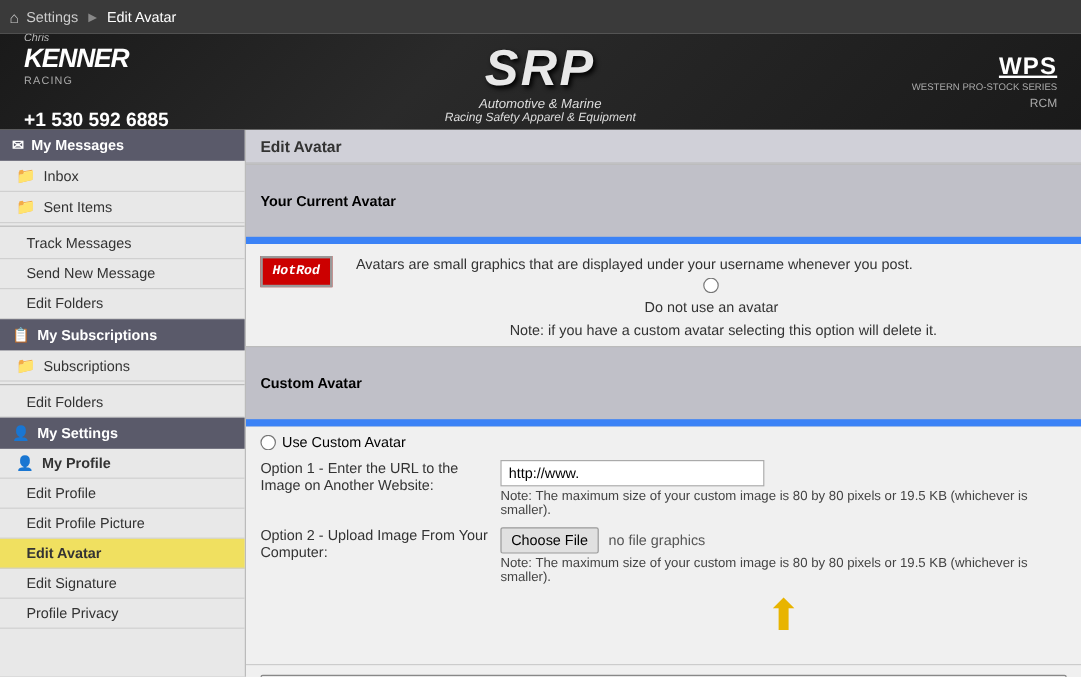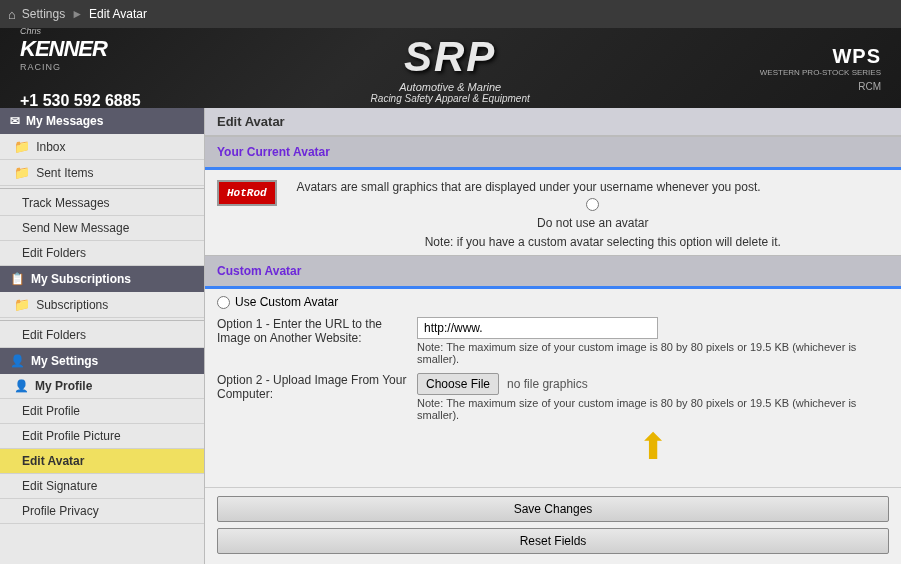--- a/index.html
+++ b/index.html
@@ -16,21 +16,21 @@
     .banner { width: 100%; height: 80px; background: linear-gradient(135deg, #1a1a1a 0%, #2a2a2a 40%, #1a1a1a 100%); display: flex; align-items: center; overflow: hidden; position: relative; }
     .banner-left { display: flex; align-items: center; padding-left: 20px; }
     .banner-logo-name { font-size: 22px; font-weight: 900; color: #fff; text-transform: uppercase; font-style: italic; letter-spacing: -1px; }
     .banner-logo-sub { font-size: 9px; color: #aaa; letter-spacing: 1px; }
     .banner-phone { color: #fff; font-size: 16px; font-weight: bold; margin-top: 20px; }
     .banner-center { text-align: center; flex: 1; }
     .banner-srp { font-size: 42px; font-weight: 900; color: #e8e8e8; letter-spacing: 2px; font-style: italic; text-shadow: 2px 2px 4px #000; }
     .banner-srp-sub { color: #ddd; font-size: 11px; font-style: italic; }
     .banner-srp-sub2 { color: #ddd; font-size: 10px; font-style: italic; }
     .banner-right { padding-right: 20px; text-align: right; }
-    .banner-wps { font-size: 20px; font-weight: 900; color: #fff; letter-spacing: 1px; }
+    .banner-wps { font-size: 20px; font-weight: 900; color: #fff; letter-spacing: 1px; text-decoration: underline; }
     .banner-wps-sub { color: #aaa; font-size: 8px; }
     .banner-rcm { color: #aaa; font-size: 10px; margin-top: 4px; }
 
     
     .main-layout { display: flex; height: calc(564px - 108px); }
 
     
     .sidebar { width: 205px; min-width: 205px; background: #e8e8e8; border-right: 1px solid #bbb; overflow-y: auto; }
     .sidebar-section { margin-bottom: 0; }
     .sidebar-header { background: #5a5a6a; color: #fff; padding: 6px 10px; font-size: 12px; font-weight: bold; display: flex; align-items: center; gap: 6px; }
@@ -38,27 +38,27 @@
     .sidebar-item .folder-icon { font-size: 13px; color: #e8a000; }
     .sidebar-divider { border-bottom: 1px solid #bbb; margin: 2px 0; }
     .sidebar-item.active { background: #f0e060; font-weight: bold; }
     .sidebar-item.indent { padding-left: 22px; }
 
     
     .content { flex: 1; background: #f0f0f0; overflow-y: auto; }
     .content-header { background: #d0d0d8; padding: 6px 12px; font-size: 13px; font-weight: bold; color: #333; border-bottom: 1px solid #bbb; }
     .content-body { padding: 0; }
 
-    .section-title { background: #c0c0c8; padding: 8px 12px; font-size: 12px; font-weight: bold; color: #6d28d9; border-bottom: 3px solid #3b82f6; border-top: 1px solid #bbb; }
+    .section-title { background: #c0c0c8; padding: 23px 12px; font-size: 12px; font-weight: bold; color: #000000; border-bottom: 6px solid #3b82f6; border-top: 1px solid #bbb; }
     .current-avatar-img { border: 2px solid #888; display: inline-block; background: #cc0000; color: #fff; font-size: 10px; font-weight: bold; padding: 4px 6px; margin-bottom: 6px; font-style: italic; font-family: Liberation Mono, monospace; }
     .avatar-desc { color: #333; font-size: 12px; margin-bottom: 4px; }
     .radio-option { display: flex; align-items: center; gap: 5px; color: #333; font-size: 12px; flex-direction: column; }
     .note-text { color: #333; font-size: 12px; }
 
-    .url-input { width: 241px; border: 1px solid #aaa; padding: 3px 6px; font-size: 12px; background: #fff; }
+    .url-input { width: 220px; border: 1px solid #aaa; padding: 3px 6px; font-size: 12px; background: #fff; }
     .note-small { font-size: 11px; color: #444; margin-top: 2px; }
 
     .file-input-row { display: flex; align-items: center; gap: 8px; }
     .choose-file-btn { background: #e0e0e0; border: 1px solid #999; padding: 3px 8px; font-size: 12px; cursor: pointer; border-radius: 2px; }
     .no-file-text { color: #555; font-size: 12px; }
 
     .arrow-indicator { text-align: center; margin: 5px 0; }
     .arrow { font-size: 36px; color: #e8b400; display: inline-block; }
 
     .footer-buttons { padding: 8px 12px; display: flex; justify-content: flex-end; gap: 6px; background: #f0f0f0; border-top: 1px solid #ccc; flex-direction: column; }

